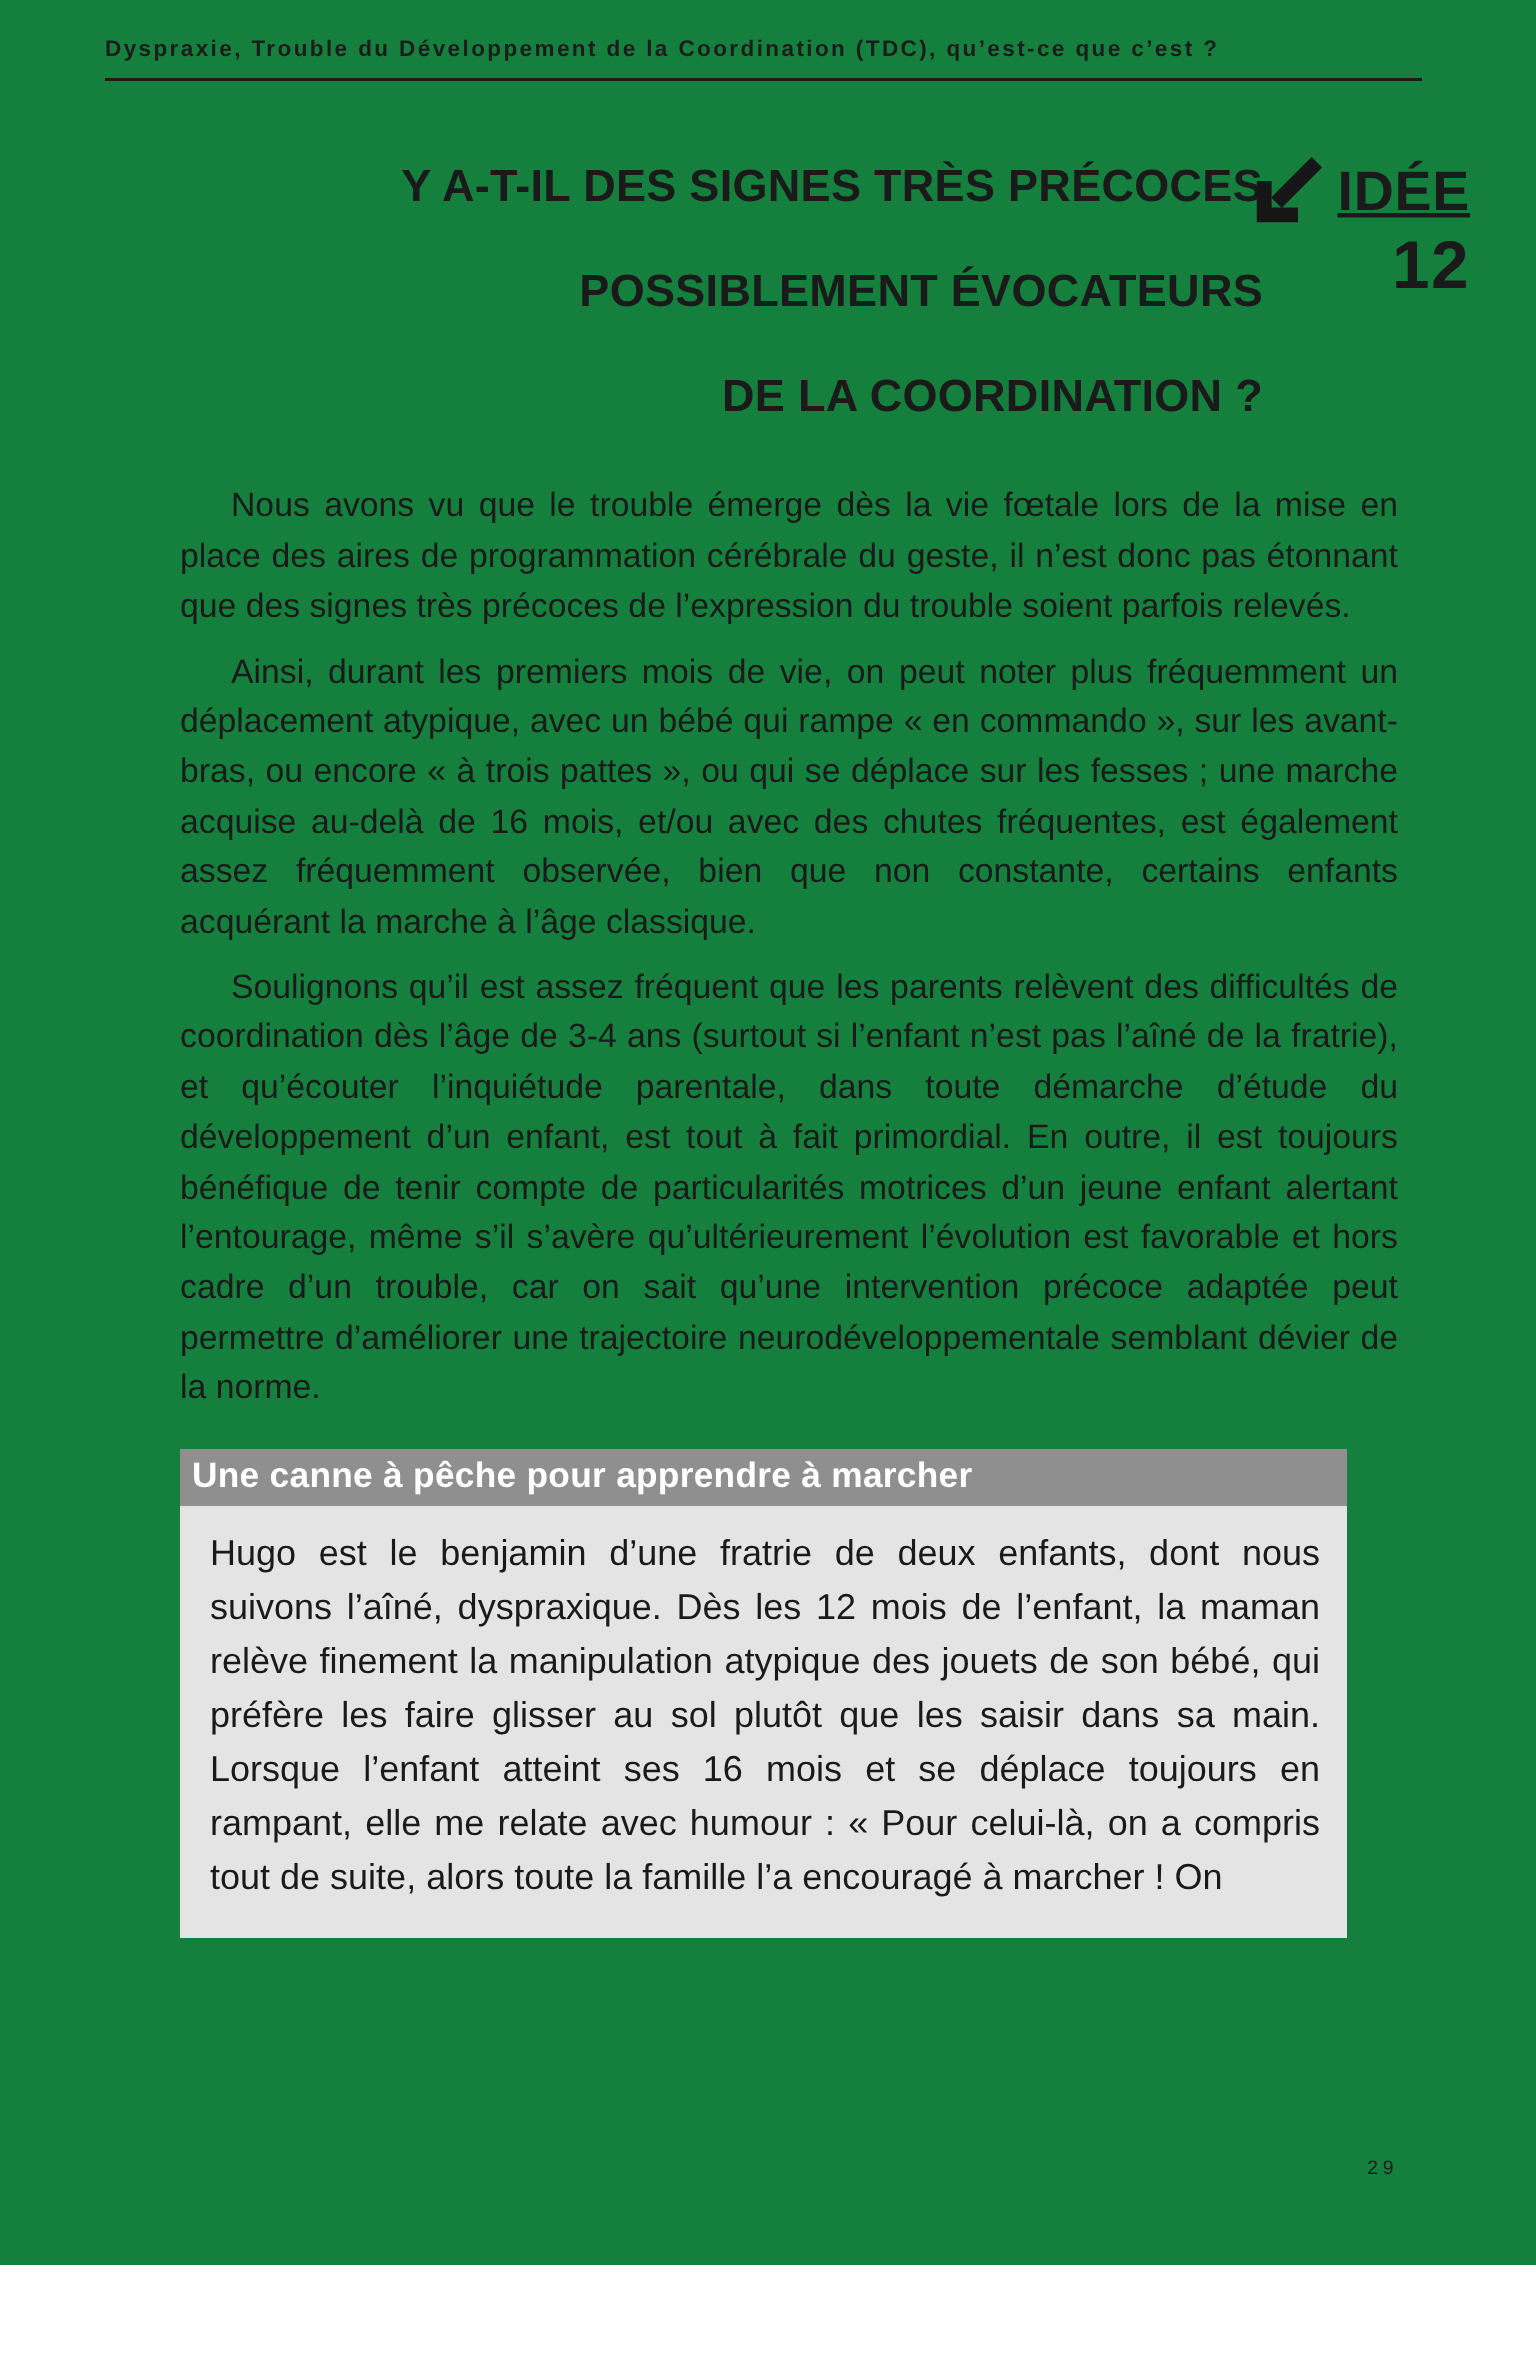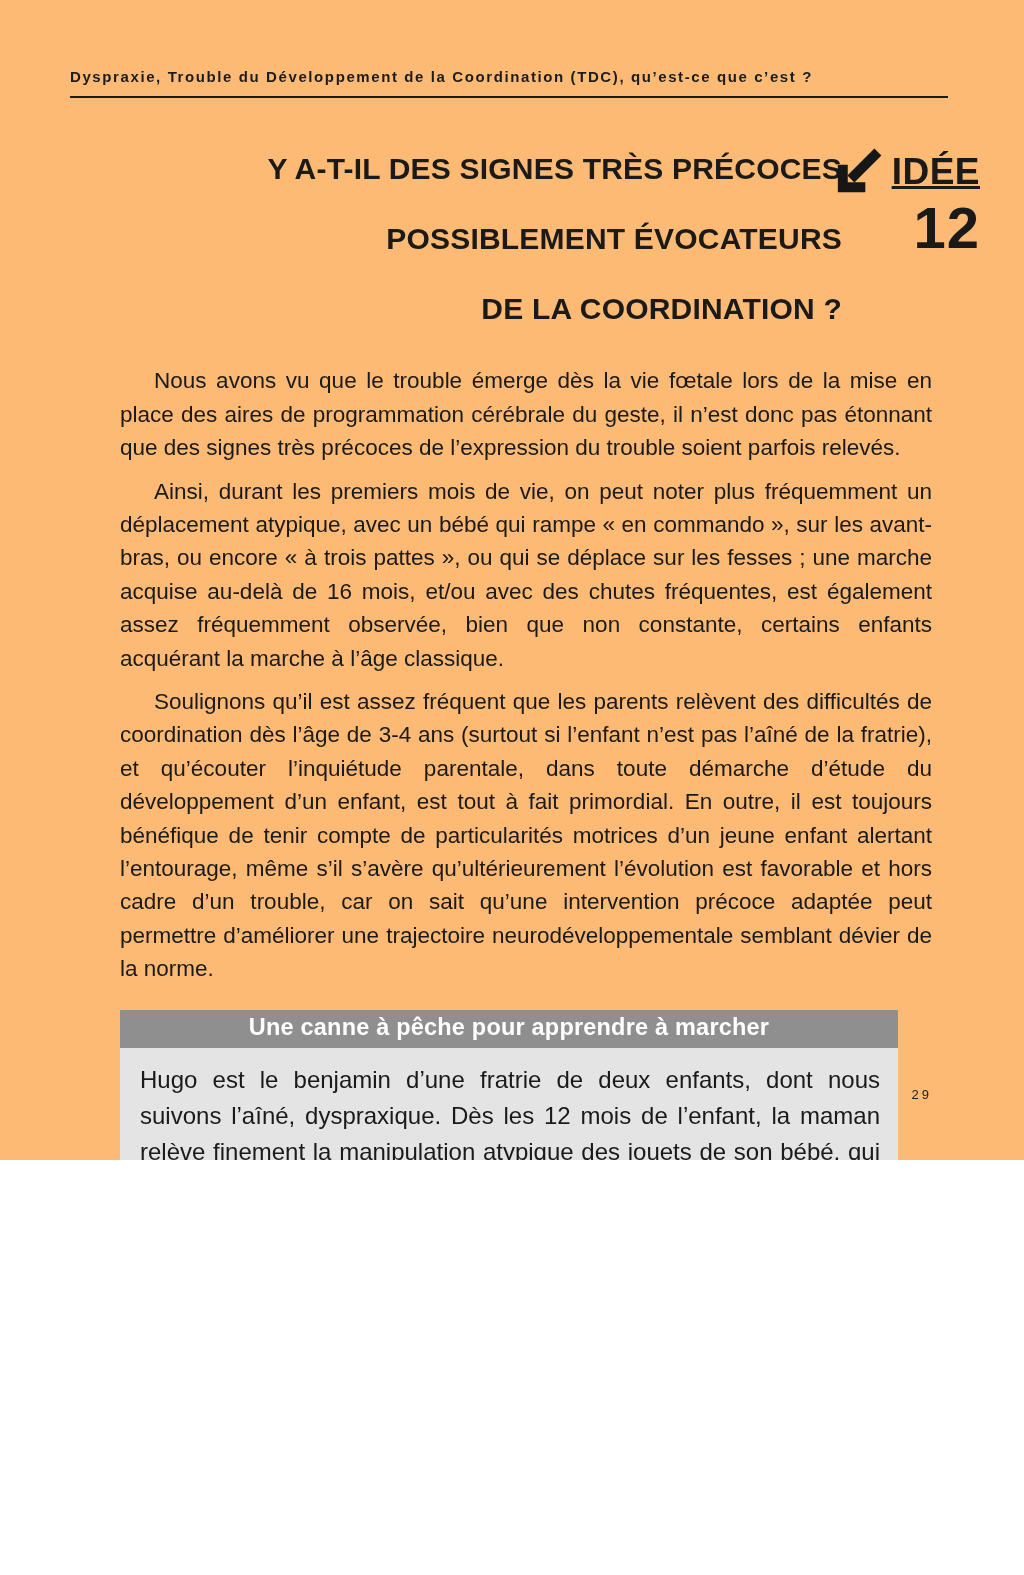--- a/index.html
+++ b/index.html
@@ -1,21 +1,21 @@
 <!DOCTYPE html>
 <html lang="fr"><head>
 <meta charset="utf-8">
 <style>
   html,body{margin:0;padding:0;background:#ffffff;}
   .page{
     position:relative;
-    width:1024px;height:1160px;
+    width:1024px;height:1510px;
     box-sizing:border-box;
-    padding-top:68px;
-    background:#fdba74;
+    padding-top:24px;
+    background:#15803d;
     color:#1a1a1a;
     font-family:"Liberation Sans", sans-serif;
     overflow:hidden;
   }
   .running-head{
     margin:0 76px 0 70px;
     padding-bottom:11px;
     border-bottom:2px solid #1b1b1b;
     font-size:15px;
     font-weight:700;
@@ -24,21 +24,21 @@
     white-space:nowrap;
   }
   .title-row{position:relative;margin-top:38px;}
   .idea{
     position:absolute;
     top:-6px;right:44px;
     text-align:right;
   }
   .idea-top{display:flex;align-items:center;justify-content:flex-end;gap:6px;text-decoration:underline;}
   .idea-label{font-size:37px;font-weight:700;letter-spacing:0.5px;line-height:1;}
-  .idea-number{font-size:58px;font-weight:700;line-height:0.95;margin-top:2px;letter-spacing:1px;}
+  .idea-number{font-size:45px;font-weight:700;line-height:0.95;margin-top:2px;letter-spacing:1px;}
   .arrow-icon{display:inline-block;width:54px;height:54px;}
   .chapter-title{
     margin:52px 182px 0 140px;
     text-align:right;
     font-size:30px;
     font-weight:700;
     line-height:1.27;
     letter-spacing:0.2px;
   }
   .chapter-title .tl{display:block;margin-top:32px;}
@@ -46,21 +46,20 @@
     margin:36px 92px 0 120px;
     font-size:22.5px;
     line-height:1.485;
     text-align:justify;
   }
   .body-text p{margin:0 0 10px 0;text-indent:34px;}
   .story{margin:24px 126px 0 120px;}
   .story-title{
     background:#8f8f8f;
     color:#ffffff;
-    text-align:center;
     font-weight:700;
     font-size:23.5px;
     padding:4px 8px 7px 8px;
     letter-spacing:0.2px;
   }
   .story-body{
     background:#e4e4e4;
     padding:14px 18px 22px 20px;
     font-size:24px;
     line-height:1.5;

